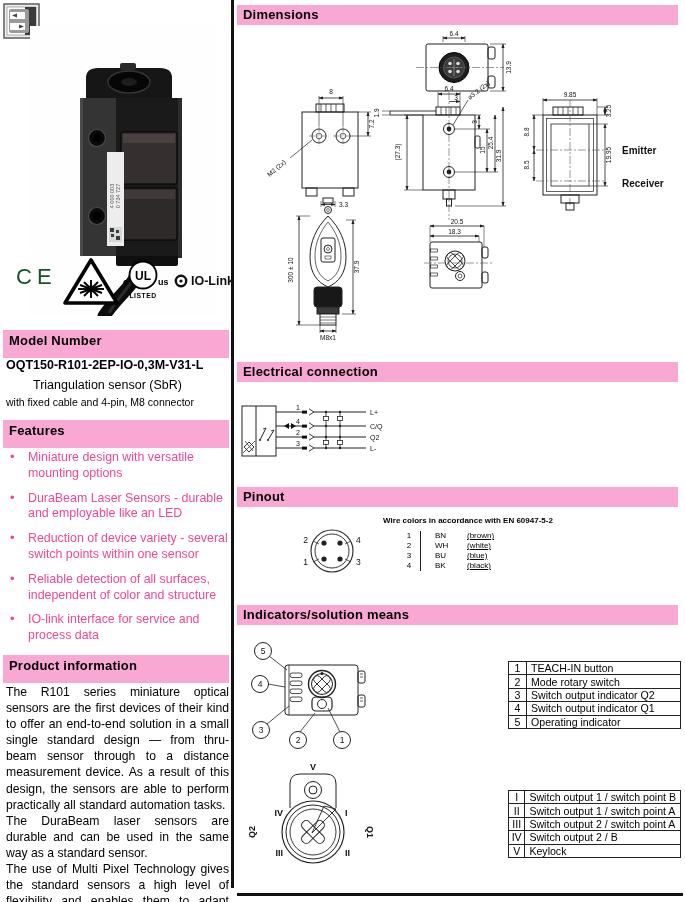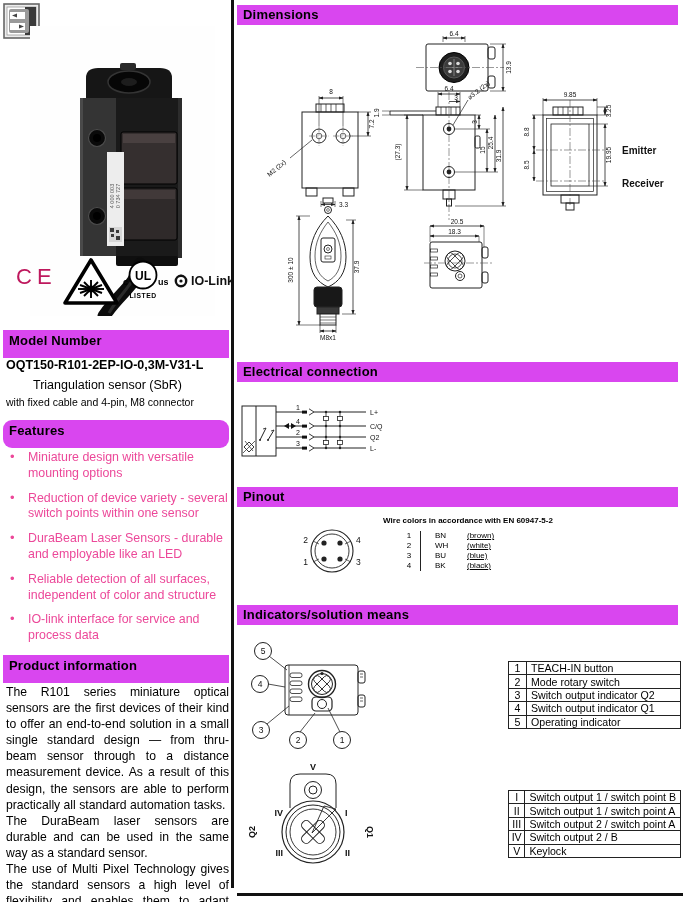--- a/index.html
+++ b/index.html
@@ -1,35 +1,35 @@
 <!DOCTYPE html>
 <html><head>
 <meta charset="utf-8">
 <style>
   html,body{margin:0;padding:0;}
   body{font-family:"Liberation Sans", sans-serif; background:#fff;}
   .page{position:relative; width:685px; height:902px; background:#fff; outline:1px solid #cfcfcf; overflow:hidden;}
   .abs{position:absolute;}
   
-  .bar{background:#d946ef; color:#000; font-weight:bold; font-size:13px; line-height:20px; padding-left:6px; letter-spacing:.2px;}
+  .bar{background:#f9a8d4; color:#000; font-weight:bold; font-size:13px; line-height:20px; padding-left:6px; letter-spacing:.2px;}
   .bar.left-bar{width:220px; height:28px; line-height:21px;}
   .bar.right-bar{width:435px; height:20px;}
   
   .model-number{font-weight:bold; font-size:12.5px; color:#000;}
   .model-type{font-size:12.5px; color:#000;}
   .model-conn{font-size:10.5px; color:#000;}
   ul.features{list-style:none; margin:0; padding:0; width:223px; font-size:12.4px; line-height:15.8px; color:#ec4899;}
   ul.features li{position:relative; padding-left:22px; margin-bottom:9px;}
   ul.features li::before{content:"•"; position:absolute; left:4px; top:-1px; font-size:13px;}
   .prodinfo{width:223px; font-size:12.2px; line-height:16.1px; text-align:justify; color:#000;}
   .prodinfo p{margin:0;}
   .divider{background:#111;}
   .bottom-rule{background:#111;}
   
-  .ce-text{font-size:22px; letter-spacing:5px; color:#be185d;text-align:center;}
+  .ce-text{font-size:22px; letter-spacing:5px; color:#14532d;text-align:center;}
   .iolink{display:flex; align-items:center; gap:3px; color:#111; font-weight:bold; font-size:12.5px;}
   
   .pin-note{font-size:8px; font-weight:bold; color:#000; text-align:center;}
   .wire-table{font-size:8px; color:#000;}
   .wrow{display:flex; height:10px; line-height:10px; align-items:center;}
   .wpin{width:14px; text-align:center;}
   .wbar{width:0; border-left:1.2px solid #222; height:10px; margin:0 0 0 4px;}
   .wcode{width:26px; padding-left:14px;}
   .wname{padding-left:6px;text-decoration:underline;}
   
@@ -128,25 +128,25 @@
       <circle cx="7" cy="7" r="1.6" fill="#111"></circle>
     </svg>
     <span>IO-Link</span>
   </div>
 
   <div class="abs bar left-bar" style="left:3px; top:330px;">Model Number</div>
   <div class="abs model-number" style="left:6px; top:358px;text-align:right;">OQT150-R101-2EP-IO-0,3M-V31-L</div>
   <div class="abs model-type" style="left:6px; top:378px;margin-left:27px;">Triangulation sensor (SbR)</div>
   <div class="abs model-conn" style="left:6px; top:396px;">with fixed cable and 4-pin, M8 connector</div>
 
-  <div class="abs bar left-bar" style="left:3px; top:420px;border-radius:9px;">Features</div>
+  <div class="abs bar left-bar" style="left:3px; top:420px;">Features</div>
   <ul class="abs features" style="left:6px; top:450px;">
     <li>Miniature design with versatile mounting options</li>
+    <li>DuraBeam Laser Sensors - durable and employable like an LED</li>
     <li>Reduction of device variety - several switch points within one sensor</li>
-    <li>DuraBeam Laser Sensors - durable and employable like an LED</li>
     <li>Reliable detection of all surfaces, independent of color and structure</li>
     <li>IO-link interface for service and process data</li>
   </ul>
 
   <div class="abs bar left-bar" style="left:3px; top:655px;">Product information</div>
   <div class="abs prodinfo" style="left:6px; top:684px;">
     <p>The R101 series miniature optical sensors are the first devices of their kind to offer an end-to-end solution in a small single standard design — from thru-beam sensor through to a distance measurement device. As a result of this design, the sensors are able to perform practically all standard automation tasks.</p>
     <p>The DuraBeam laser sensors are durable and can be used in the same way as a standard sensor.</p>
     <p>The use of Multi Pixel Technology gives the standard sensors a high level of flexibility and enables them to adapt more effectively to their operating environment.</p>
   </div>

